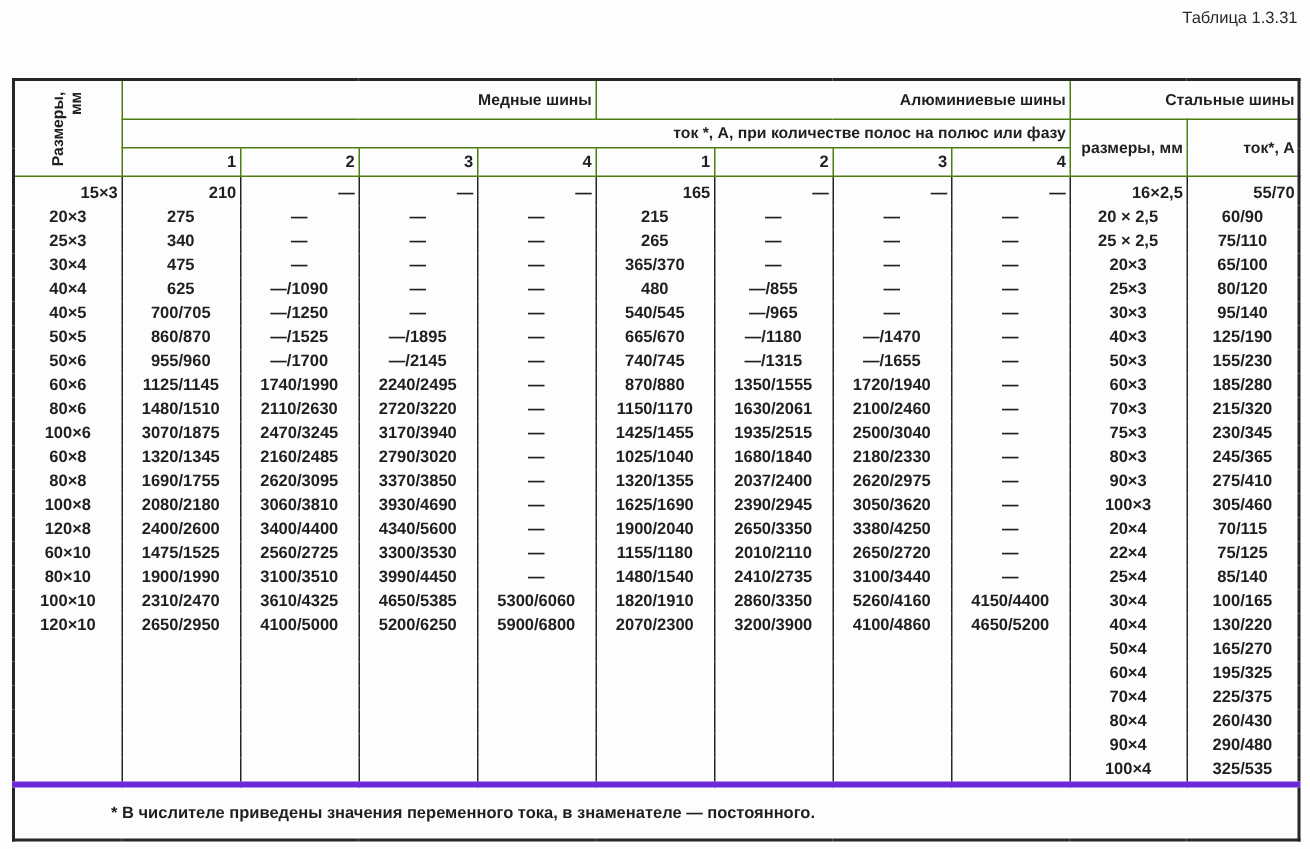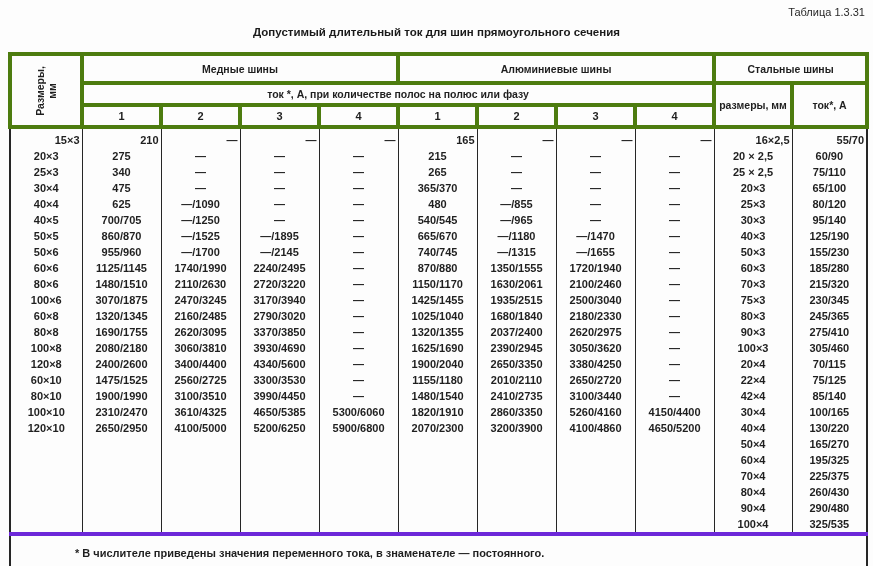--- a/index.html
+++ b/index.html
@@ -21,23 +21,23 @@
   }
   table.busbar{
     position:absolute;top:52px;left:8px;
     width:857px;
     border-collapse:collapse;
     table-layout:fixed;
     border:2px solid #262626;
     font-size:11px;font-weight:700;color:#1f1f1f;
   }
   table.busbar th{
-    border:4px solid #4d7c0f;
+    border:1px solid #4d7c0f;
     font-size:10.5px;font-weight:700;
-    text-align:center;vertical-align:middle;
+    text-align:right;vertical-align:middle;
     padding:1px 2px;
   }
   tr.h1 th{height:23px;}
   tr.h2 th{height:16px;}
   tr.h3 th{height:16px;font-size:11px;}
   th.sizes-head{position:relative;}
   .rot{
     position:absolute;top:50%;left:50%;
     transform:translate(-50%,-50%) rotate(-90deg);
     white-space:pre-line;line-height:1.15;font-size:10.5px;
@@ -60,21 +60,20 @@
     font-size:11px;font-weight:700;
   }
 </style>
 </head>
 <body>
 
 <div class="page">
 
   <div class="table-label">Таблица 1.3.31</div>
 
-  <div class="page-title">Допустимый длительный ток для шин прямоугольного сечения</div>
 
   <table class="busbar">
     <colgroup>
       <col style="width:72px">
       <col style="width:79px">
         <col style="width:79px">
         <col style="width:79px">
         <col style="width:79px">
       <col style="width:79px">
         <col style="width:79px">
@@ -321,21 +320,21 @@
         <tr>
           <td>80×10</td>
           <td>1900/1990</td>
           <td>3100/3510</td>
           <td>3990/4450</td>
           <td>—</td>
           <td>1480/1540</td>
           <td>2410/2735</td>
           <td>3100/3440</td>
           <td>—</td>
-          <td>42×4</td>
+          <td>25×4</td>
           <td>85/140</td>
         </tr>
         <tr>
           <td>100×10</td>
           <td>2310/2470</td>
           <td>3610/4325</td>
           <td>4650/5385</td>
           <td>5300/6060</td>
           <td>1820/1910</td>
           <td>2860/3350</td>

